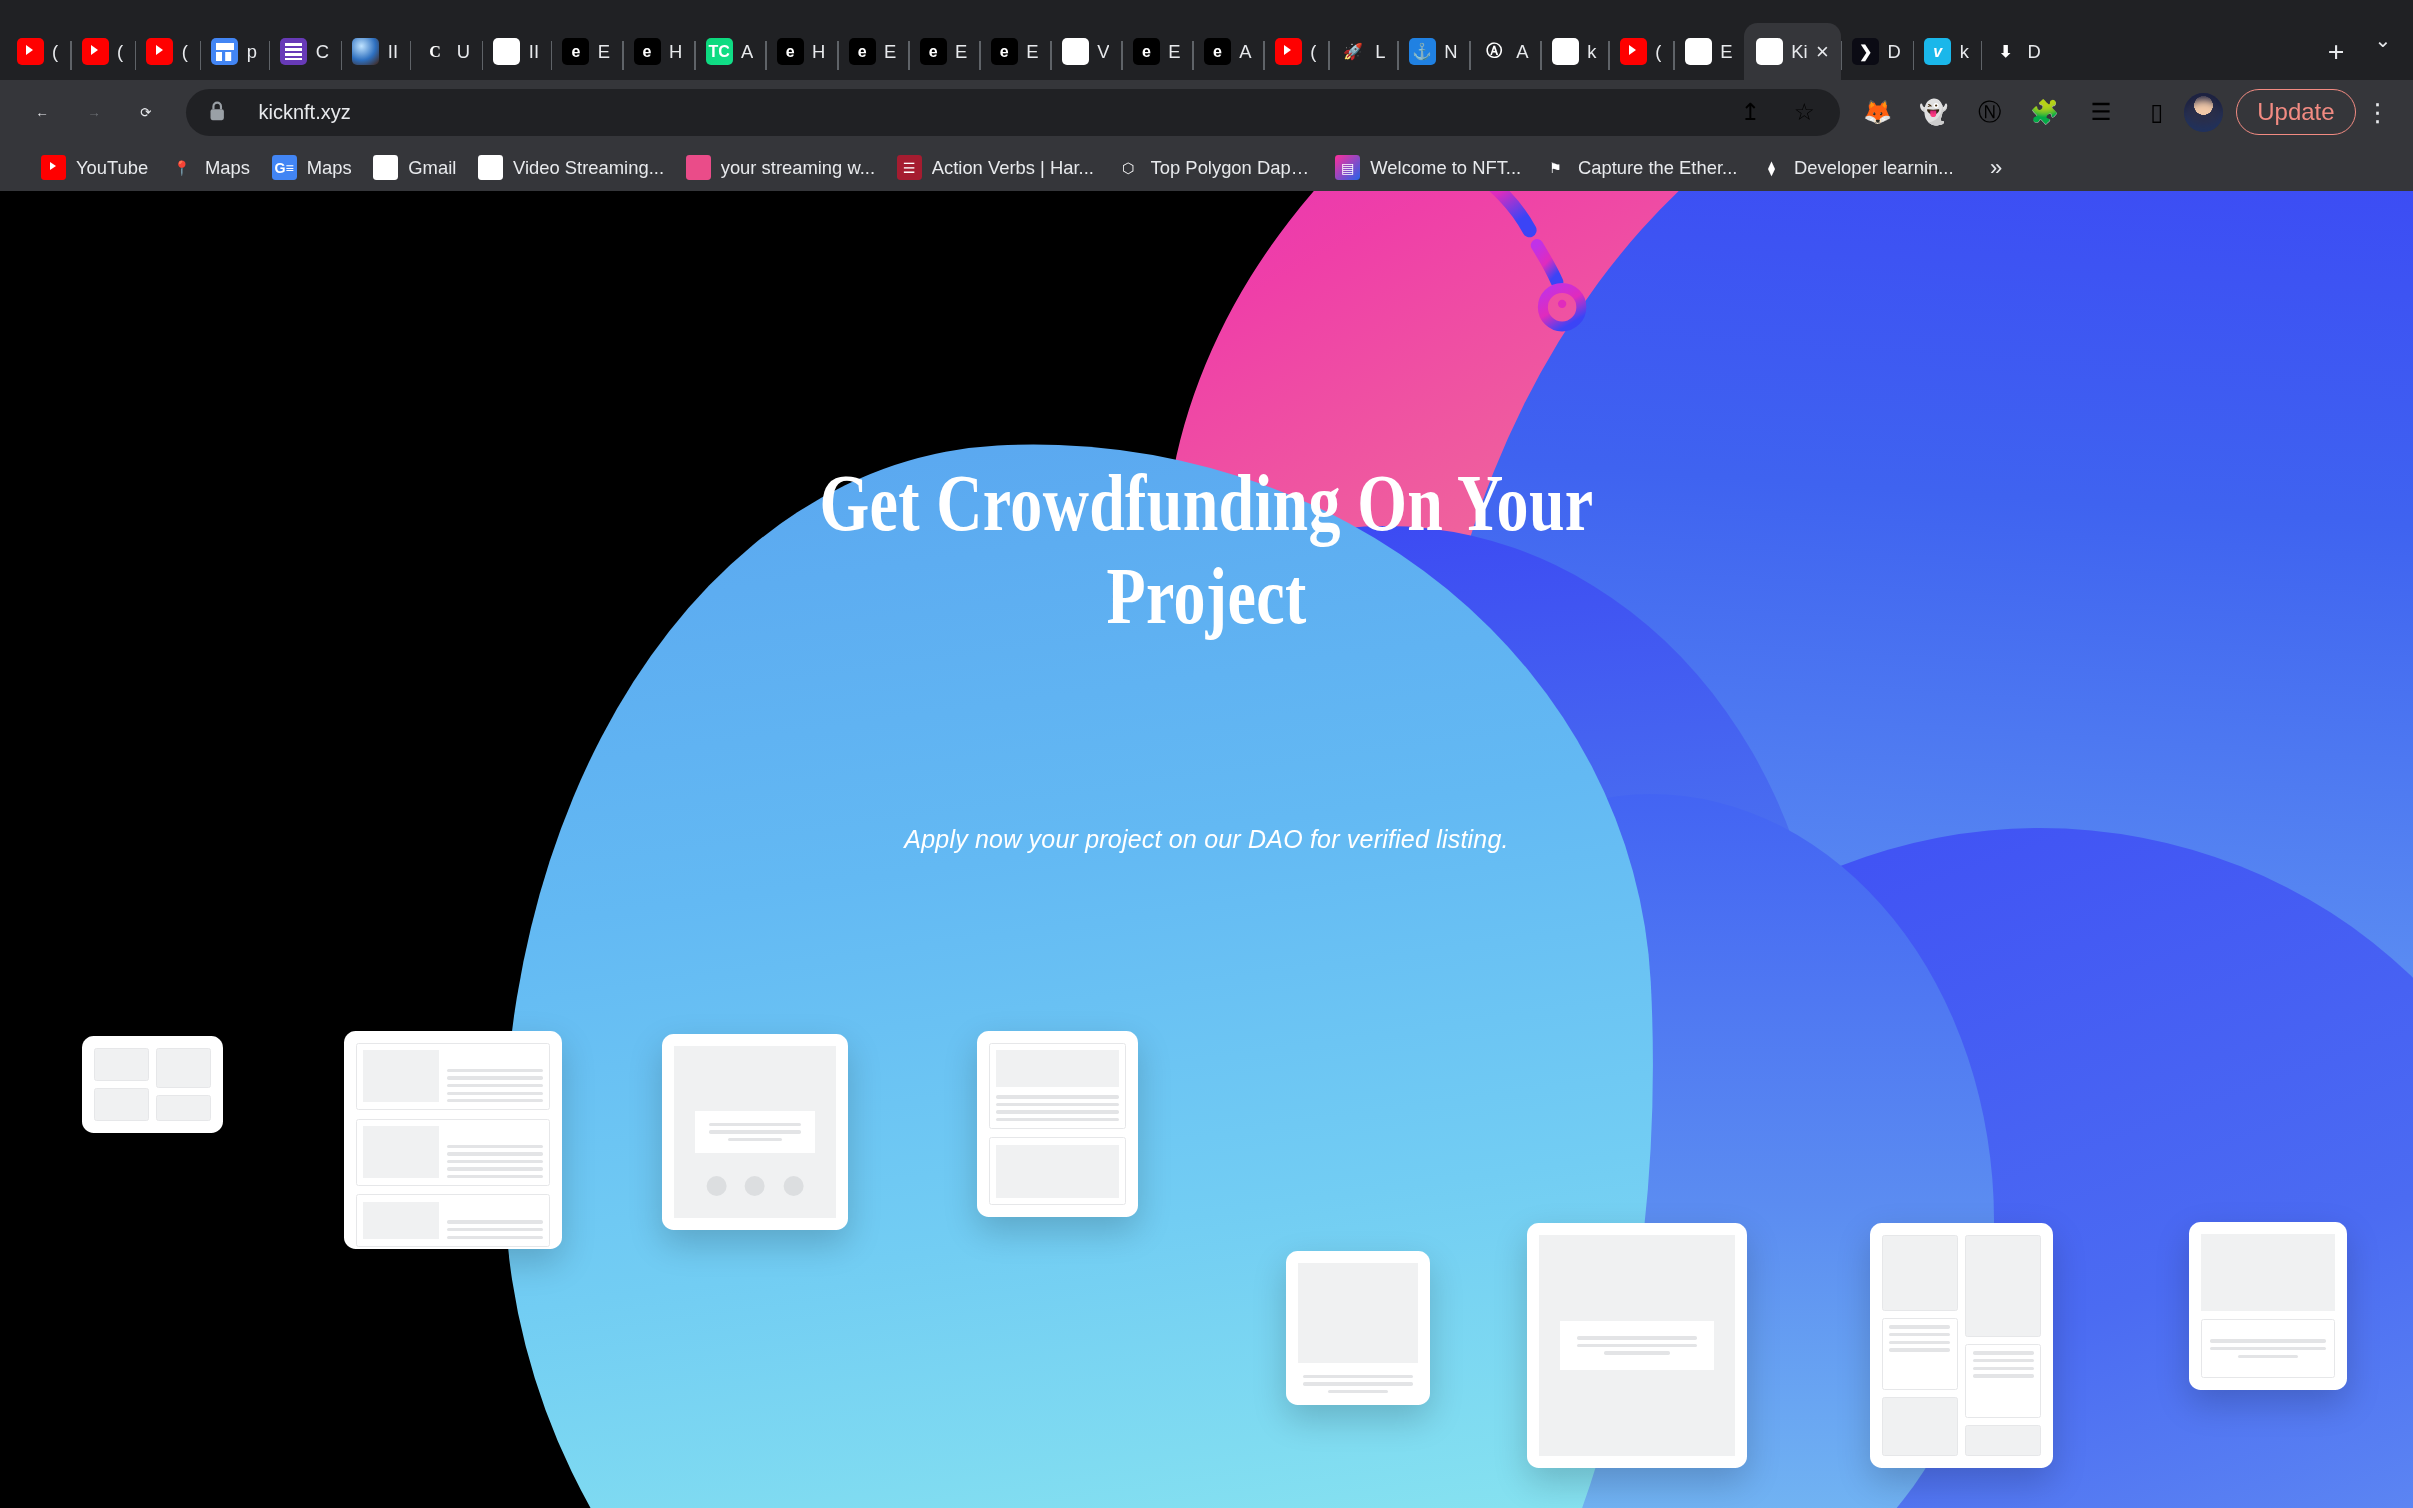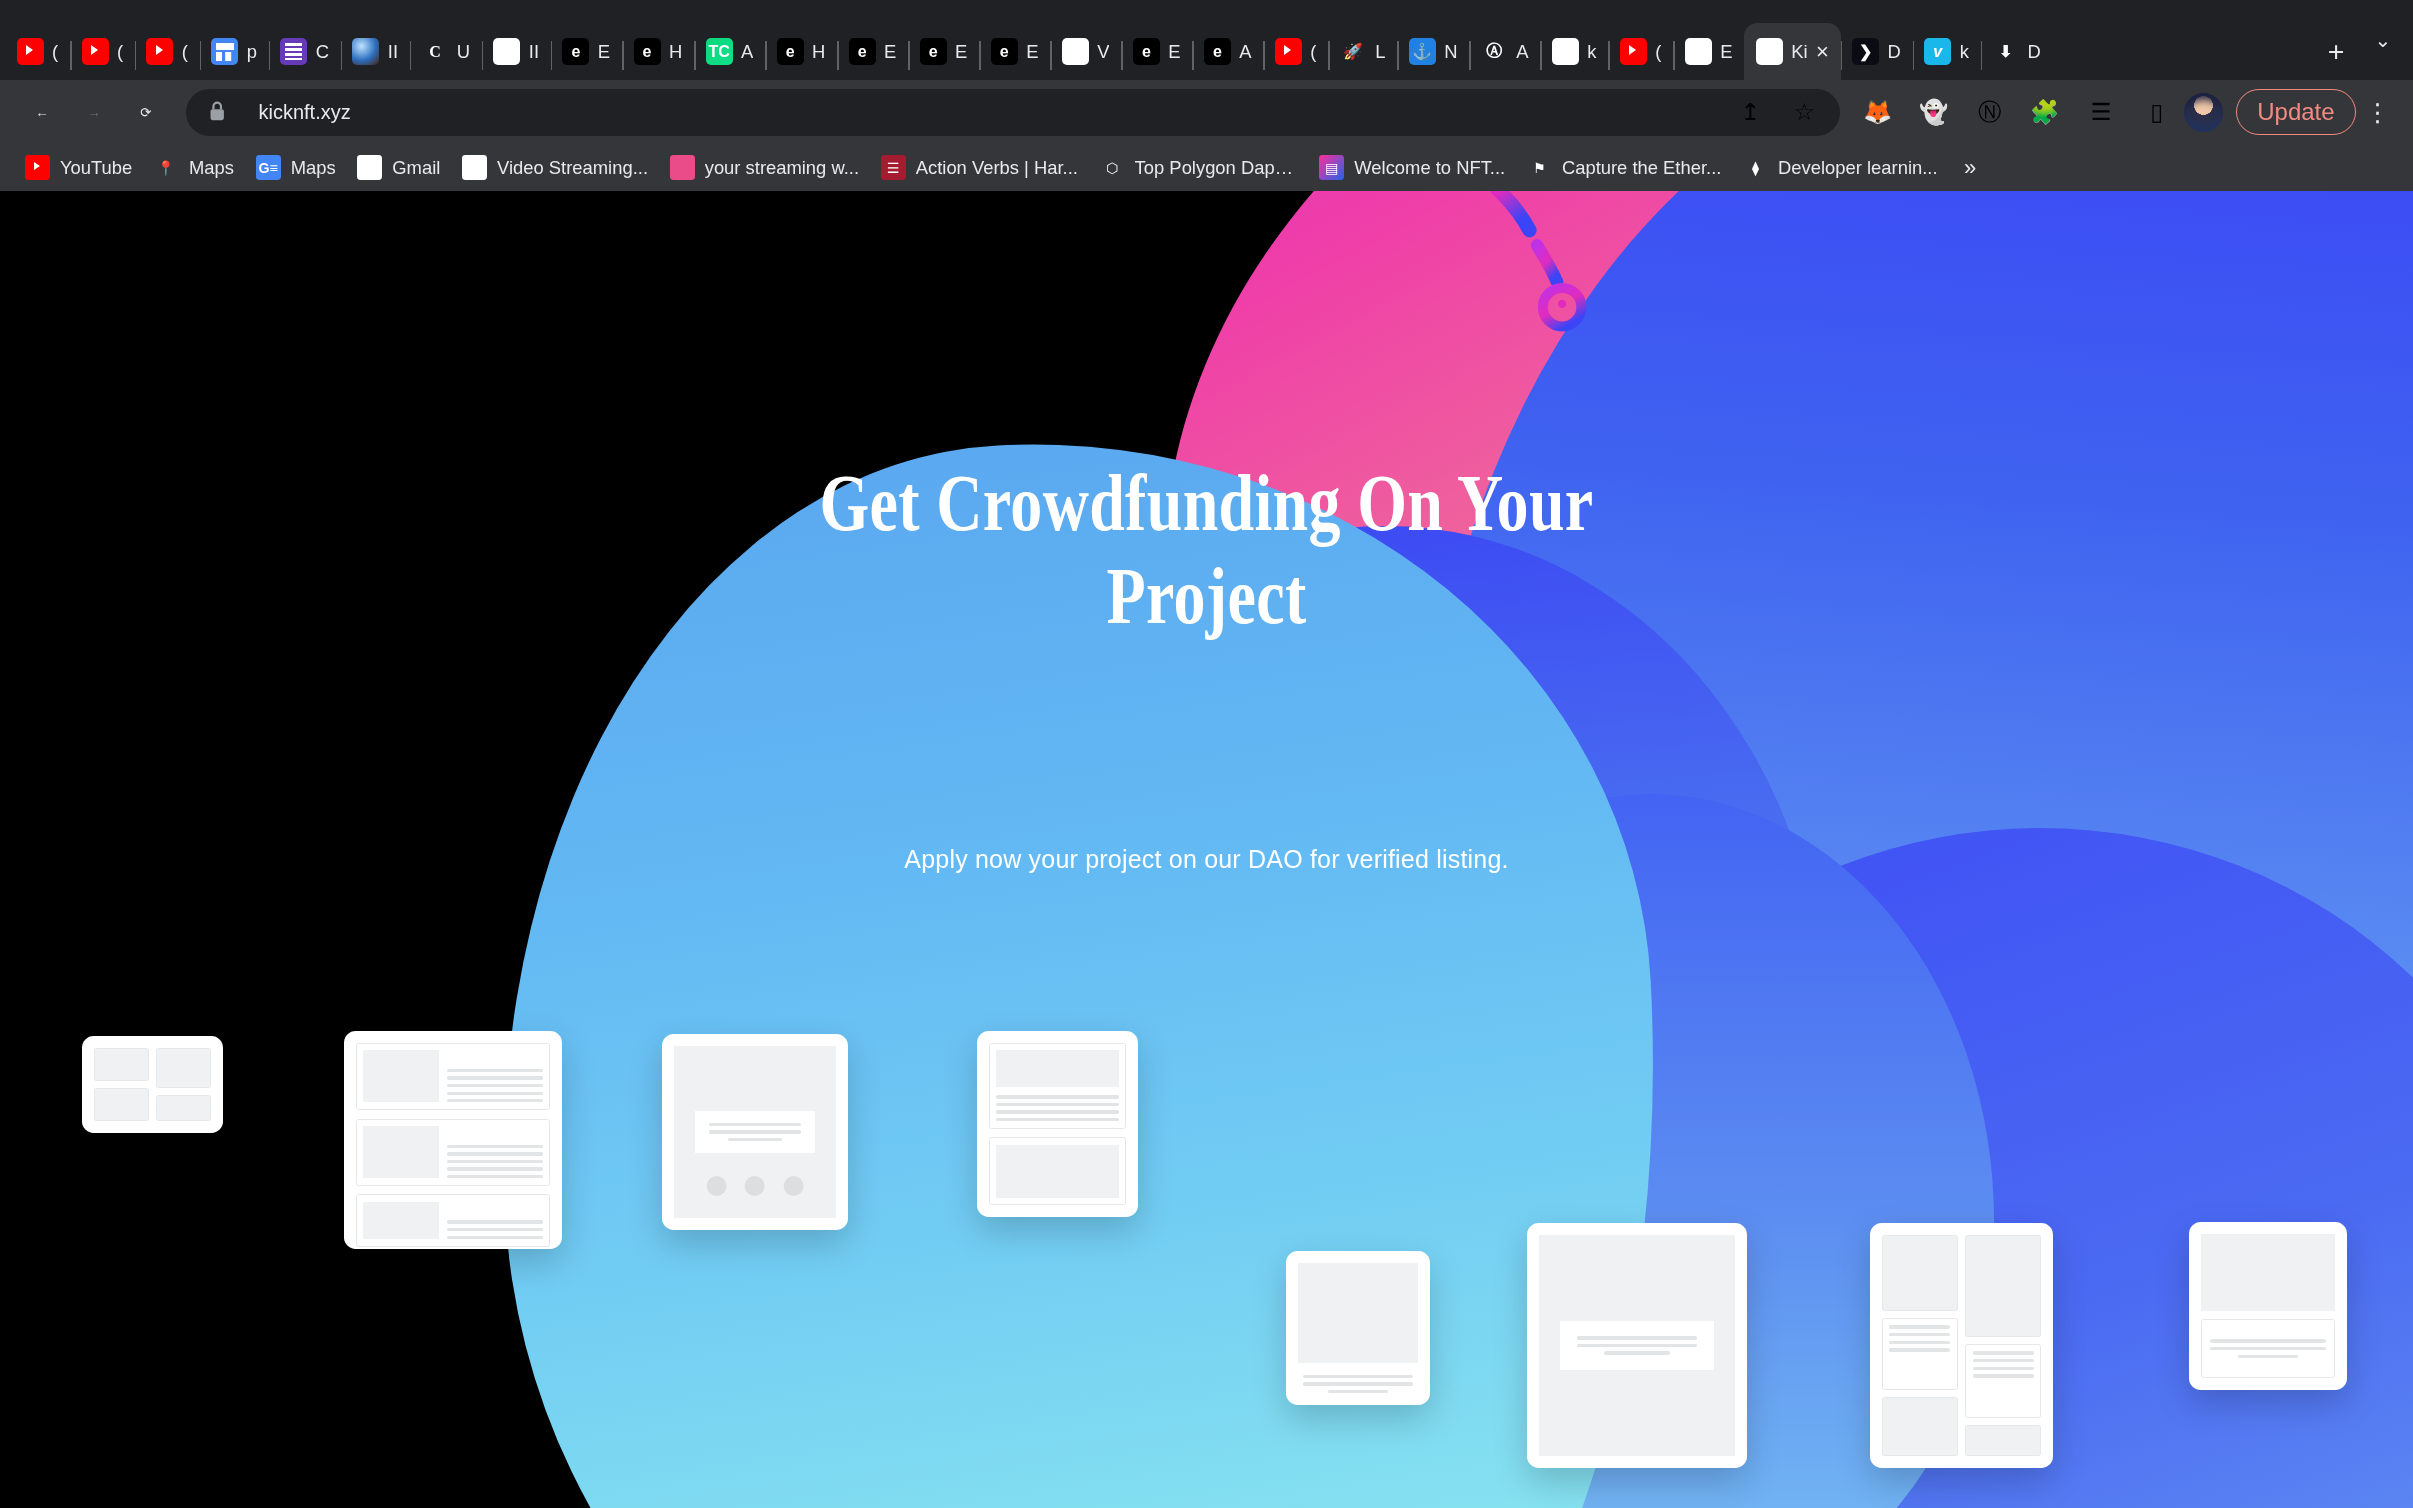--- a/index.html
+++ b/index.html
@@ -107,21 +107,21 @@
     box-shadow: inset 0 -11.7px 10px -5px #20325e, inset 0 10px 8.4px -3.4px #1c2140;
   }
   .updatebtn {
     border: 1.7px solid #f28b82; border-radius: 23.5px; color:#f28b82;
     font-size: 24px; padding: 8.4px 20px; margin-left: 8.4px; white-space:nowrap; flex:0 0 auto;
   }
   .kebab { color:#e8eaed; font-size:25px; width:34px; text-align:center; flex:0 0 auto;}
 
   
   .bookmarks {
-    height: 47px; background:#35363a; display:flex; align-items:center; padding: 0 15px; gap: 3px;
+    height: 47px; background:#35363a; display:flex; align-items:center; padding: 0 31px; gap: 13px;
     overflow:hidden;
   }
   .bm { display:flex; align-items:center; gap:10px; padding: 5px 10px; border-radius:6.7px; flex:0 0 auto; max-width:218px;}
   .bm .bmi { width:25px;height:25px;flex:0 0 25px; border-radius:3.4px; display:flex;align-items:center;justify-content:center; font-size:14.2px; color:#fff; overflow:hidden;}
   .bm .bml { font-size:18.4px; color:#e8eaed; white-space:nowrap; overflow:hidden; text-overflow:ellipsis;}
   .bmi-yt{background:#ff0000;border-radius:5px;position:relative;}
   .bmi-yt::after{content:"";position:absolute;left:9.2px;top:6.7px;border-left:6.7px solid #fff;border-top:4.2px solid transparent;border-bottom:4.2px solid transparent;}
   .bmi-maps{background:transparent;font-size:22px;}
   .bmi-news{background:#4285f4;border-radius:2.5px;color:#fff;font-size:11.7px;font-weight:700;}
   .bmi-gmail{background:#fff;color:#ea4335;font-size:17px;font-weight:700;}
@@ -188,21 +188,21 @@
     text-align:center; color:#fff;
     font-family: "Liberation Serif", serif; font-weight: 700;
     font-size: 80px; line-height: 1.16; letter-spacing: 0.4px;
     transform: scaleX(0.80); transform-origin: center top;
   }
   .hero-sub1, .hero-sub2 {
     position:absolute; left:0; right:0; text-align:center; color:#ffffff;
     font-size: 25px; font-weight: 400; letter-spacing:0.2px;
   }
   .hero-sub1 { top: 570px; }
-  .hero-sub2 { top: 654px; }
+  .hero-sub2 { top: 634px; font-style: italic; }
 
   
   .card {
     position:absolute; background:#fff; border-radius: 11.7px;
     box-shadow: 0 13.4px 34px rgba(0,0,0,0.18);
     overflow:hidden; padding: 11.7px;
   }
   .frame { border: 1.7px solid #e6e7e9; border-radius: 2.5px; }
   .ph { background:#f0f1f2; }
   .lines { display:flex; flex-direction:column; gap:4.2px; }

